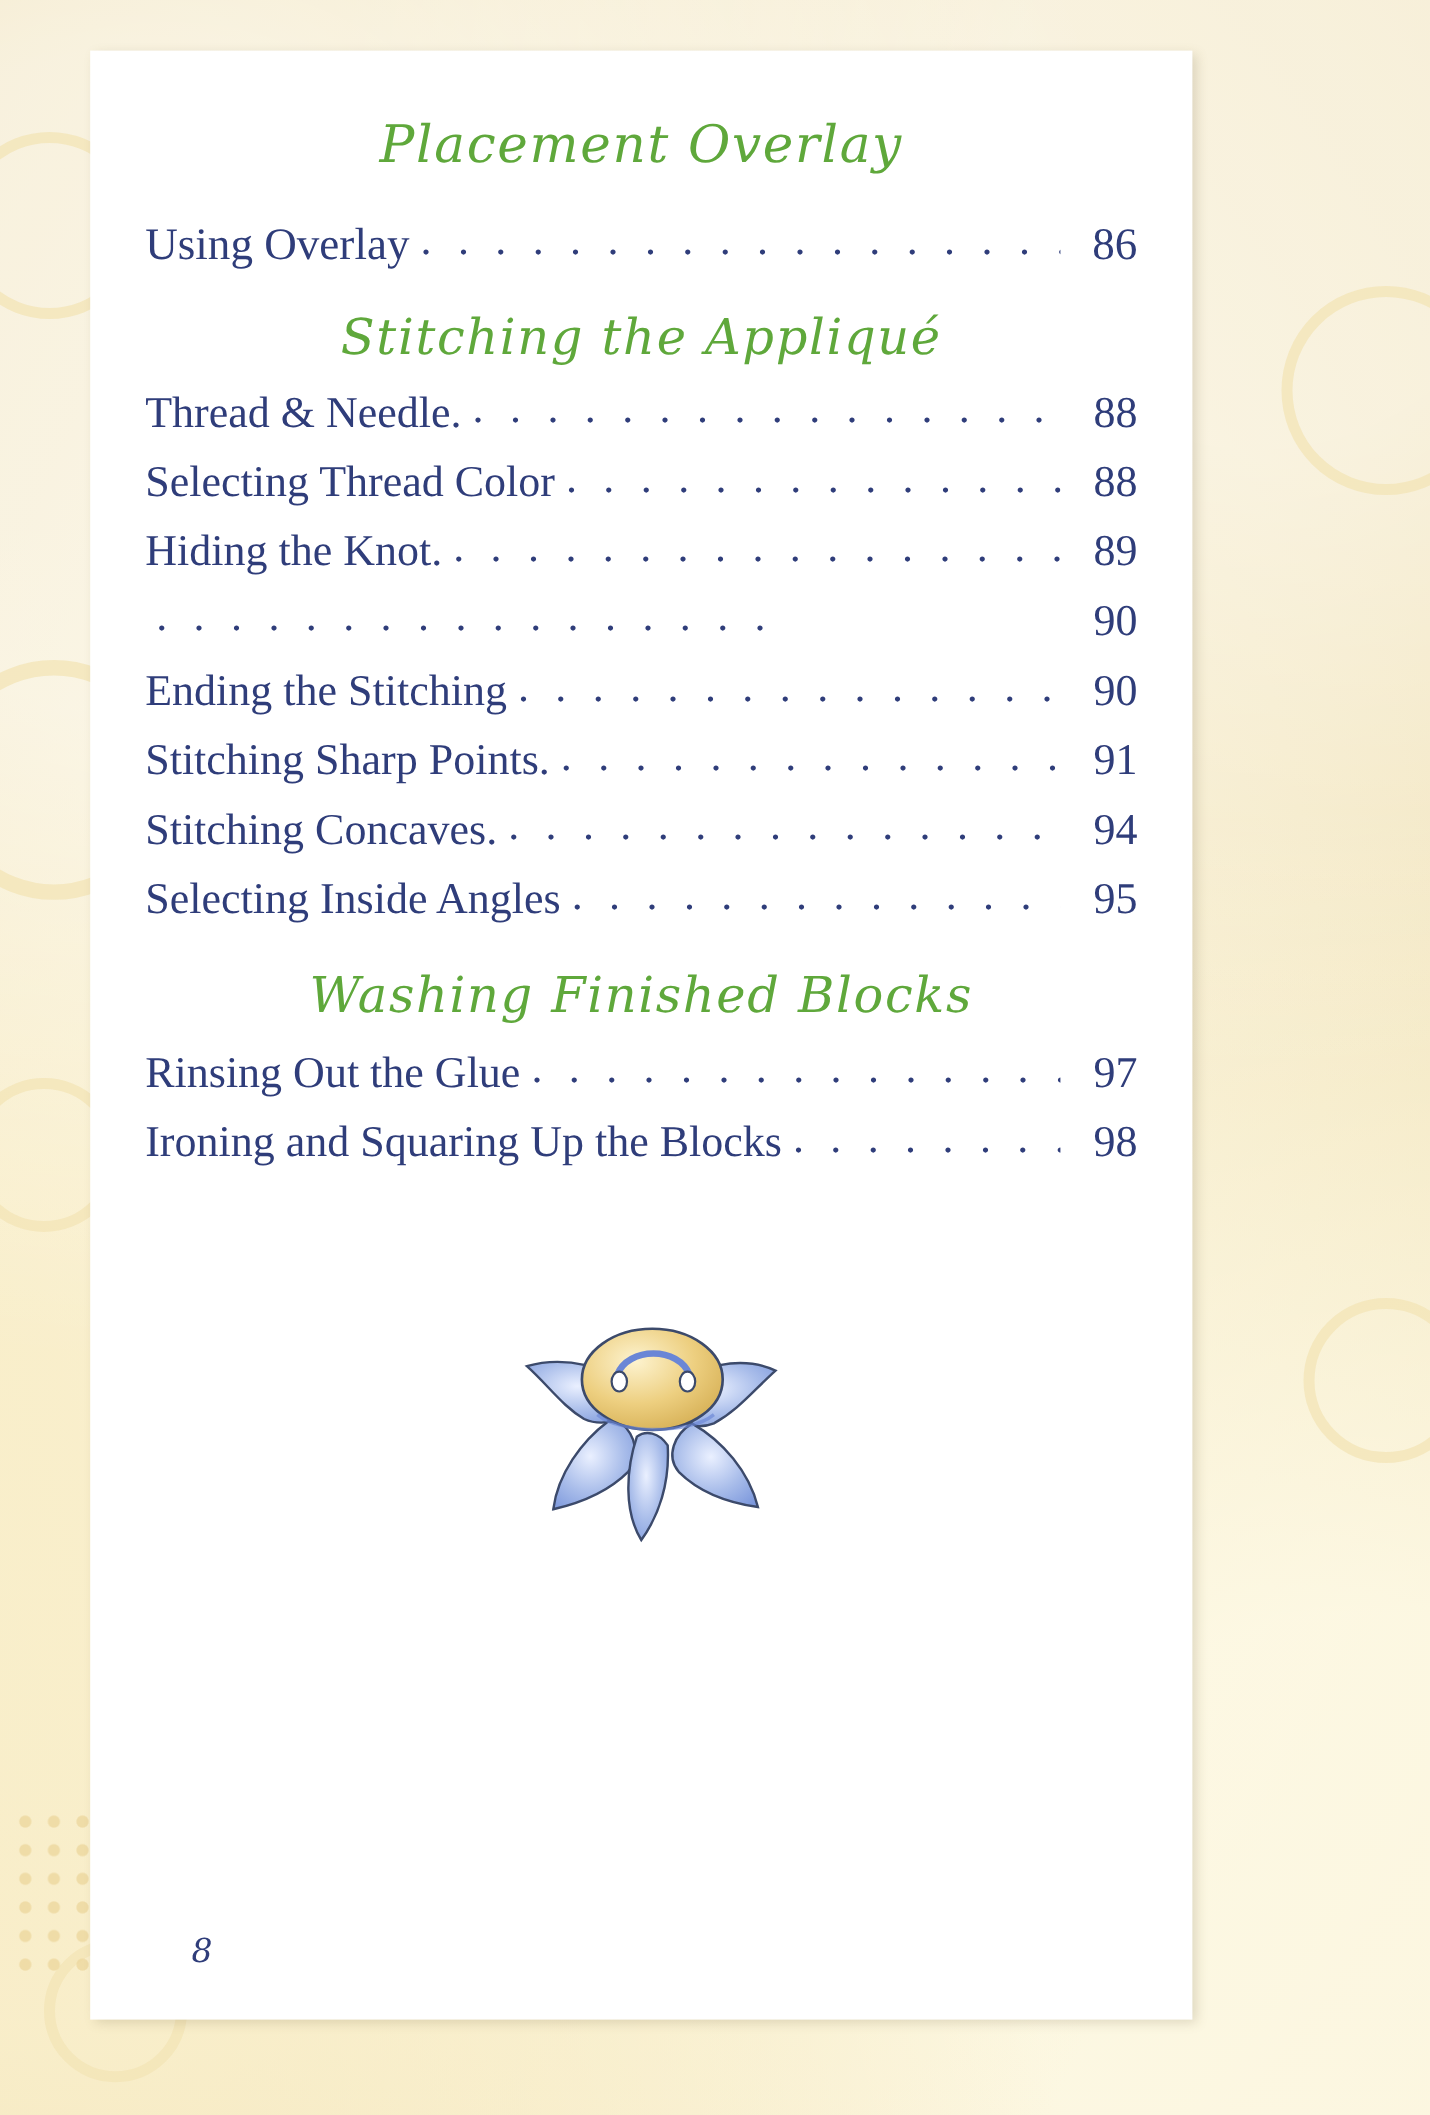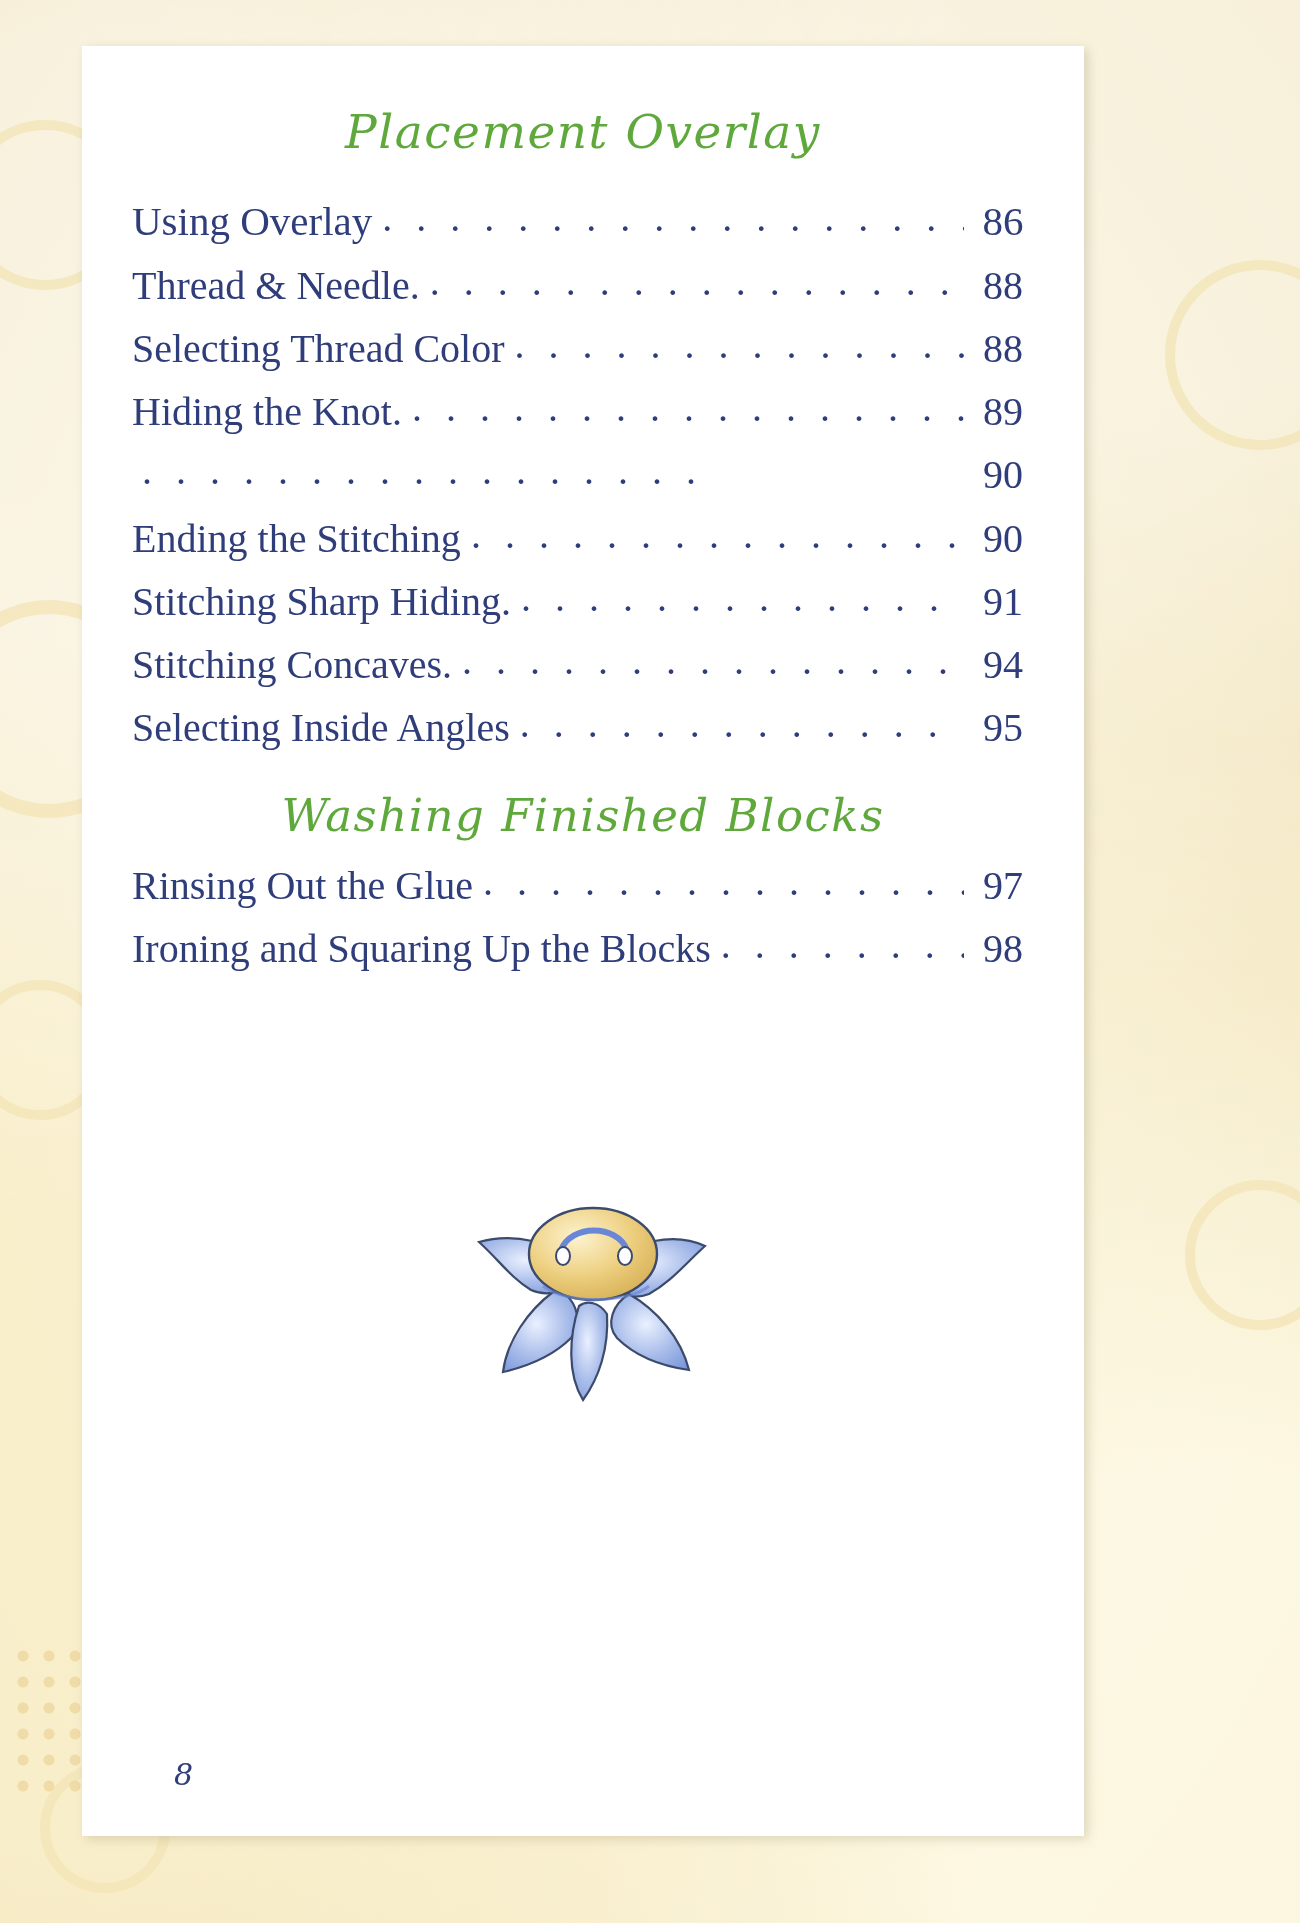--- a/index.html
+++ b/index.html
@@ -107,21 +107,21 @@
     margin: 0 8px 0 10px;
     position: relative;
     top: -4px;
     color: #2f3d7a;
     font-size: 40px;
     letter-spacing: 7px;
     white-space: nowrap;
   }
   .toc-entry .page {
     flex: 0 0 auto;
-    text-align: center;
+    text-align: right;
     min-width: 62px;
   }
   .group-overlay .toc-entry { font-size: 41px; margin-top: 24px; }
 
   
   .illustration {
     position: absolute;
     left: 50%;
     transform: translateX(-50%);
     top: 1140px;
@@ -159,20 +159,21 @@
       <h2 class="section-title t-overlay">Placement Overlay</h2>
 
       <ul class="toc-list group-overlay">
         <li class="toc-entry">
           <span class="label">Using Overlay</span>
           <span class="dots-fill">. . . . . . . . . . . . . . . . . . . . . . . . . .</span>
           <span class="page">86</span>
         </li>
       </ul>
 
+      <h2 class="section-title t-stitching">Stitching the Appliqué</h2>
 
       <ul class="toc-list">
         <li class="toc-entry">
           <span class="label">Thread &amp; Needle.</span>
           <span class="dots-fill">. . . . . . . . . . . . . . . . . . . . . . . . . .</span>
           <span class="page">88</span>
         </li>
         <li class="toc-entry">
           <span class="label">Selecting Thread Color</span>
           <span class="dots-fill">. . . . . . . . . . . . . . . . . . . . .</span>
@@ -186,21 +187,21 @@
         <li class="toc-entry">
           <span class="dots-fill">. . . . . . . . . . . . . . . . .</span>
           <span class="page">90</span>
         </li>
         <li class="toc-entry">
           <span class="label">Ending the Stitching</span>
           <span class="dots-fill">. . . . . . . . . . . . . . . . . . . . . .</span>
           <span class="page">90</span>
         </li>
         <li class="toc-entry">
-          <span class="label">Stitching Sharp Hiding.</span>
+          <span class="label">Stitching Sharp Points.</span>
           <span class="dots-fill">. . . . . . . . . . . . . . . . . . . . .</span>
           <span class="page">91</span>
         </li>
         <li class="toc-entry">
           <span class="label">Stitching Concaves.</span>
           <span class="dots-fill">. . . . . . . . . . . . . . . . . . . . . . .</span>
           <span class="page">94</span>
         </li>
         <li class="toc-entry">
           <span class="label">Selecting Inside Angles</span>

